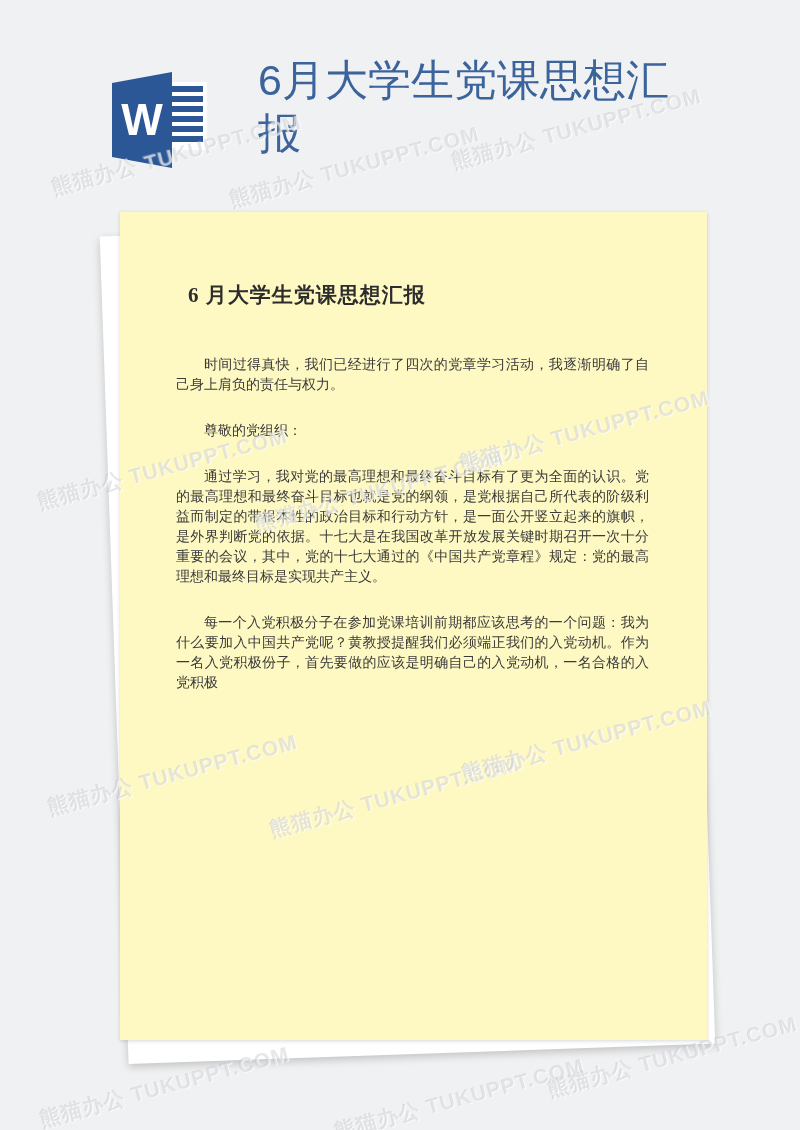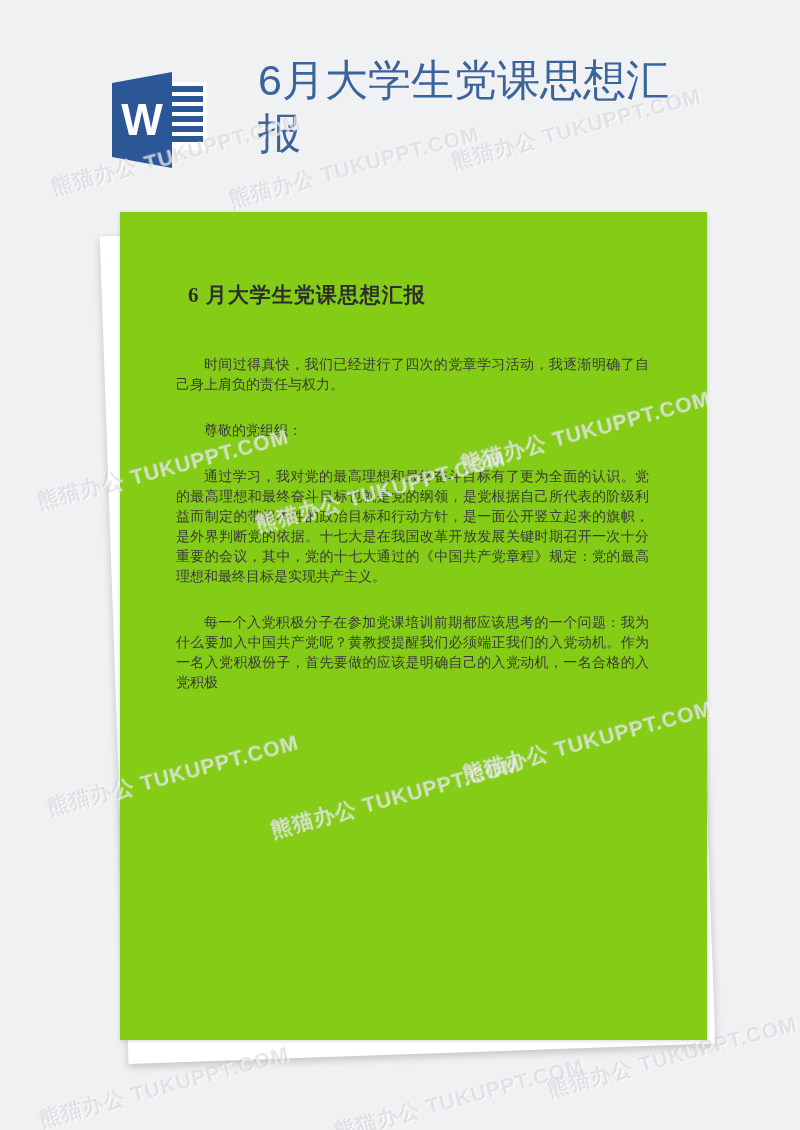--- a/index.html
+++ b/index.html
@@ -26,21 +26,21 @@
   
   .doc-stack { position:absolute; left:120px; top:212px; width:587px; height:828px; }
   .page-behind {
     position:absolute; left:0; top:0; width:587px; height:828px;
     background:#ffffff;
     transform:translate(-6px,14px) rotate(-2deg);
     box-shadow:0 3px 9px rgba(0,0,0,0.20);
   }
   .page-front {
     position:absolute; left:0; top:0; width:587px; height:828px;
-    background:#84cc16; box-sizing:border-box;
+    background:#fef9c3; box-sizing:border-box;
     padding:68px 58px 12px 56px; overflow:hidden;
     box-shadow:0 1px 4px rgba(0,0,0,0.16);
   }
   .doc-heading {
     margin:0 0 45px 12px;
     font-family:"Liberation Serif","DejaVu Serif",serif;
     font-size:21px; line-height:30px; font-weight:600;
     color:#2d2d2d; letter-spacing:1px;
   }
   .doc-body p {

